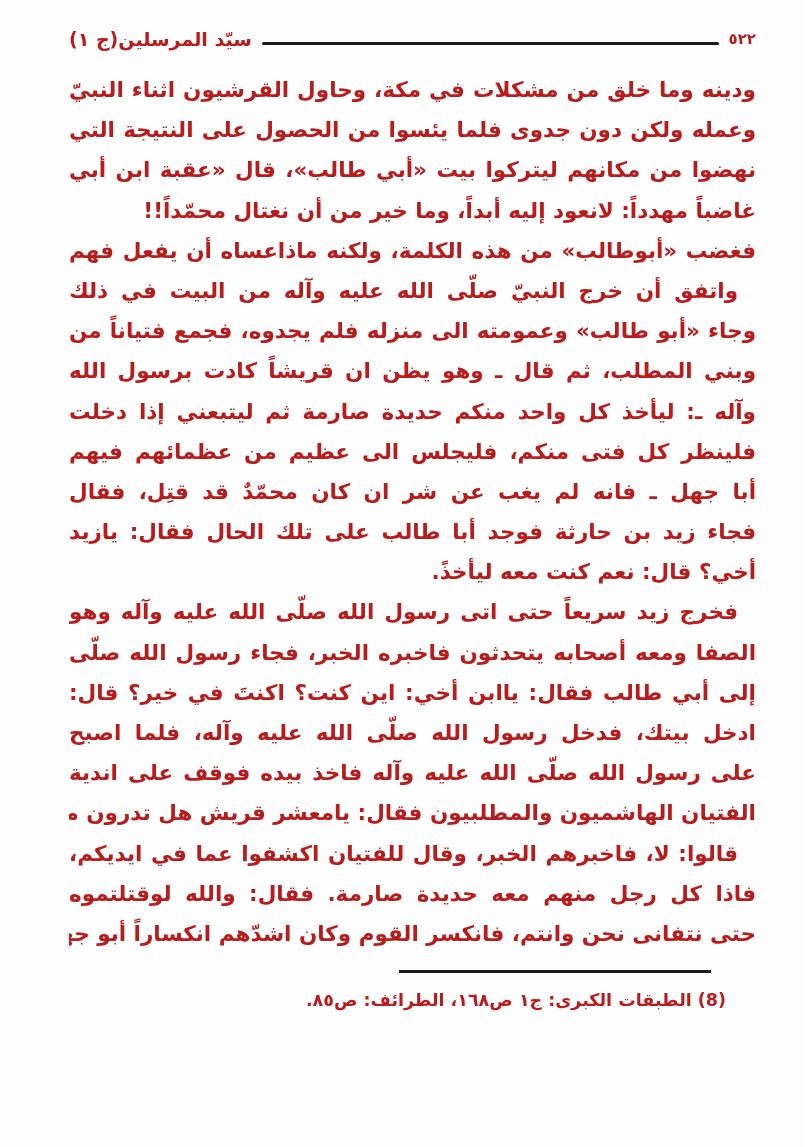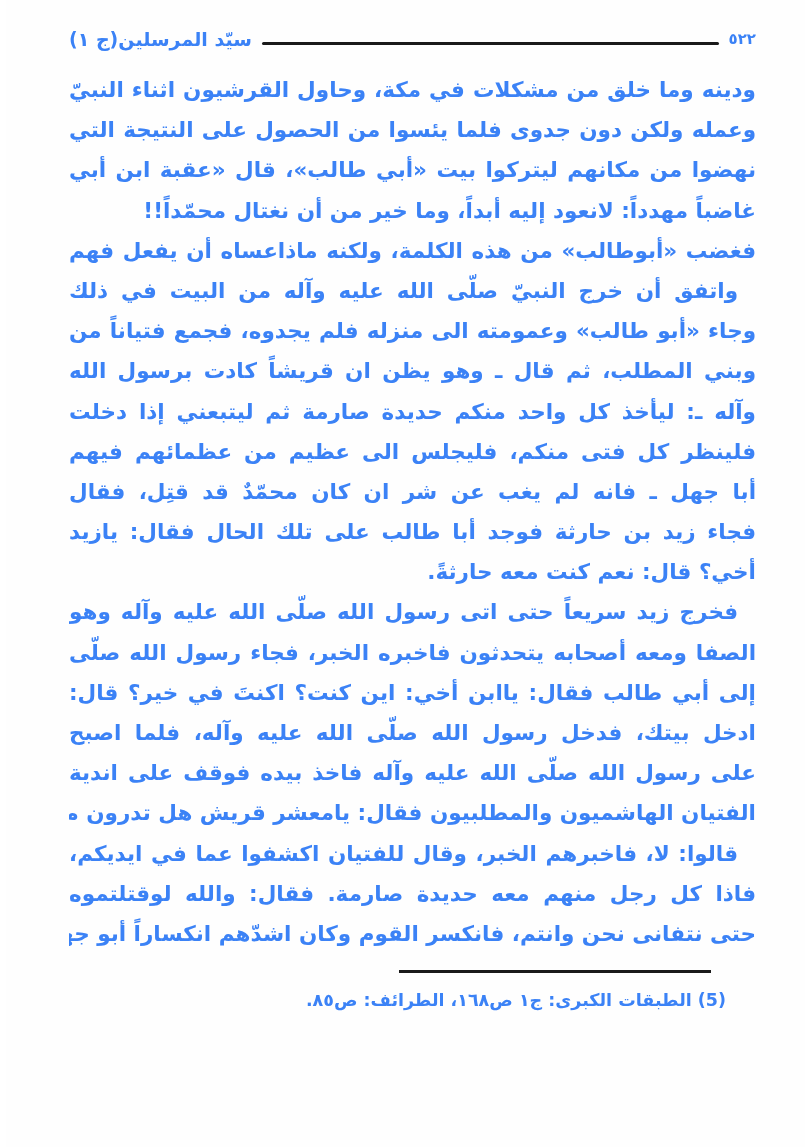--- a/index.html
+++ b/index.html
@@ -9,21 +9,21 @@
   }
   .page {
     position: relative;
     width: 799px;
     height: 1147px;
     margin: 0 auto;
     background: #fefefe;
     overflow: hidden;
     direction: rtl;
     font-family: "DejaVu Sans", sans-serif;
-    color: #3b82f6;
+    color: #b91c1c;
   }
   
   .header {
     display: flex;
     direction: ltr;            
     align-items: center;
     padding: 28px 49px 0 63px;
   }
   .header-title {
     font-size: 19px;
@@ -100,30 +100,30 @@
       <div class="line full">نهضوا من مكانهم ليتركوا بيت «أبي طالب»، قال «عقبة ابن أبي معيط»</div>
       <div class="line end">غاضباً مهدداً: لانعود إليه أبداً، وما خير من أن نغتال محمّداً!!</div>
       <div class="line full">فغضب «أبوطالب» من هذه الكلمة، ولكنه ماذاعساه أن يفعل فهم ضيوفه، وفي بيته.</div>
       <div class="line full indent">واتفق أن خرج النبيّ صلّى الله عليه وآله من البيت في ذلك اليوم ولم يعد،</div>
       <div class="line full">وجاء «أبو طالب» وعمومته الى منزله فلم يجدوه، فجمع فتياناً من بني هاشم</div>
       <div class="line full">وبني المطلب، ثم قال ـ وهو يظن ان قريشاً كادت برسول الله صلّى الله عليه</div>
       <div class="line full">وآله ـ: ليأخذ كل واحد منكم حديدة صارمة ثم ليتبعني إذا دخلت المسجد،</div>
       <div class="line full">فلينظر كل فتى منكم، فليجلس الى عظيم من عظمائهم فيهم ابن الحنظلية ـ يعني</div>
       <div class="line full">أبا جهل ـ فانه لم يغب عن شر ان كان محمّدٌ قد قتِل، فقال الفتيان: نفعل</div>
       <div class="line full">فجاء زيد بن حارثة فوجد أبا طالب على تلك الحال فقال: يازيد أحسست ابن</div>
-      <div class="line end">أخي؟ قال: نعم كنت معه حارثةً.</div>
+      <div class="line end">أخي؟ قال: نعم كنت معه ليأخذً.</div>
       <div class="line full indent">فخرج زيد سريعاً حتى اتى رسول الله صلّى الله عليه وآله وهو في بيت عند</div>
       <div class="line full">الصفا ومعه أصحابه يتحدثون فاخبره الخبر، فجاء رسول الله صلّى الله عليه وآله</div>
       <div class="line full">إلى أبي طالب فقال: ياابن أخي: اين كنت؟ اكنتَ في خير؟ قال: نعم، قال:</div>
       <div class="line full">ادخل بيتك، فدخل رسول الله صلّى الله عليه وآله، فلما اصبح أبوطالب غدىٰ</div>
       <div class="line full">على رسول الله صلّى الله عليه وآله فاخذ بيده فوقف على اندية قريش ومعه</div>
       <div class="line end">الفتيان الهاشميون والمطلبيون فقال: يامعشر قريش هل تدرون ماهممتُ به؟</div>
       <div class="line full indent">قالوا: لا، فاخبرهم الخبر، وقال للفتيان اكشفوا عما في ايديكم، فكشفوا،</div>
       <div class="line full">فاذا كل رجل منهم معه حديدة صارمة. فقال: والله لوقتلتموه مابقّيت منكم أحداً</div>
       <div class="line end">حتى نتفانى نحن وانتم، فانكسر القوم وكان اشدّهم انكساراً أبو جهل</div>
     </div>
 
   <div class="footnote-area">
     <div class="footnote-sep"></div>
-    <div class="footnote" lang="ar" dir="rtl">(5) الطبقات الكبرى: ج١ ص١٦٨، الطرائف: ص٨٥.</div>
+    <div class="footnote" lang="ar" dir="rtl">(8) الطبقات الكبرى: ج١ ص١٦٨، الطرائف: ص٨٥.</div>
   </div>
 
 </div>
 
 </body></html>

